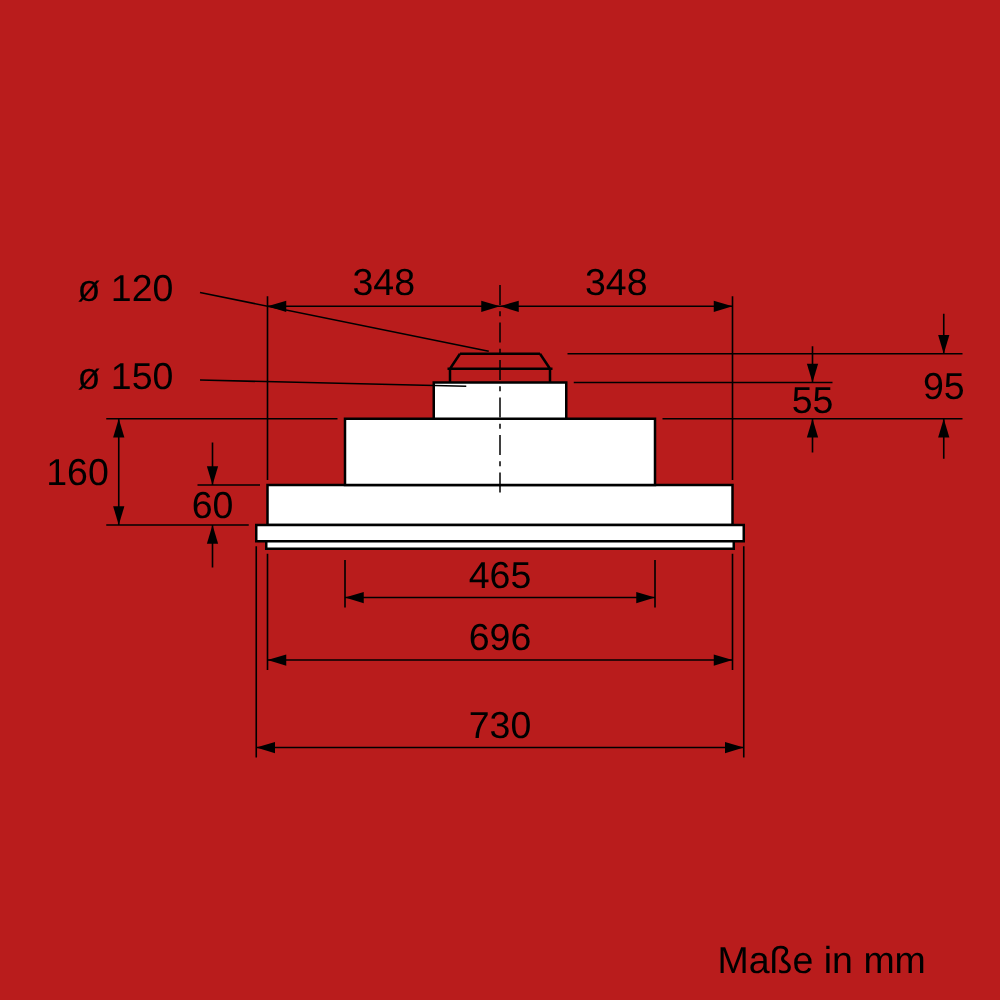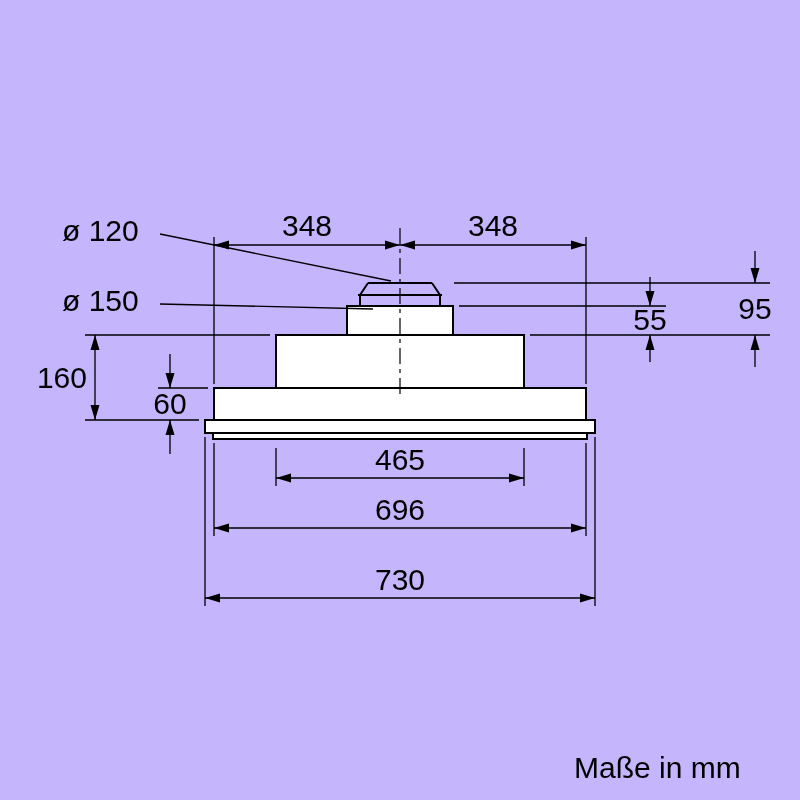--- a/index.html
+++ b/index.html
@@ -4,21 +4,21 @@
 <style>
   html, body {
     margin: 0;
     padding: 0;
     background: #ffffff;
   }
   .stage {
     position: relative;
     width: 800px;
     height: 800px;
-    background: #c4b5fd;
+    background: #b91c1c;
     overflow: hidden;
   }
   svg text {
     font-family: "Liberation Sans", sans-serif;
     font-size: 30px;
     fill: #000000;
   }
   .mid { text-anchor: middle; }
   .end { text-anchor: end; }
   .part { fill: #ffffff; stroke: #000000; stroke-width: 2; }

